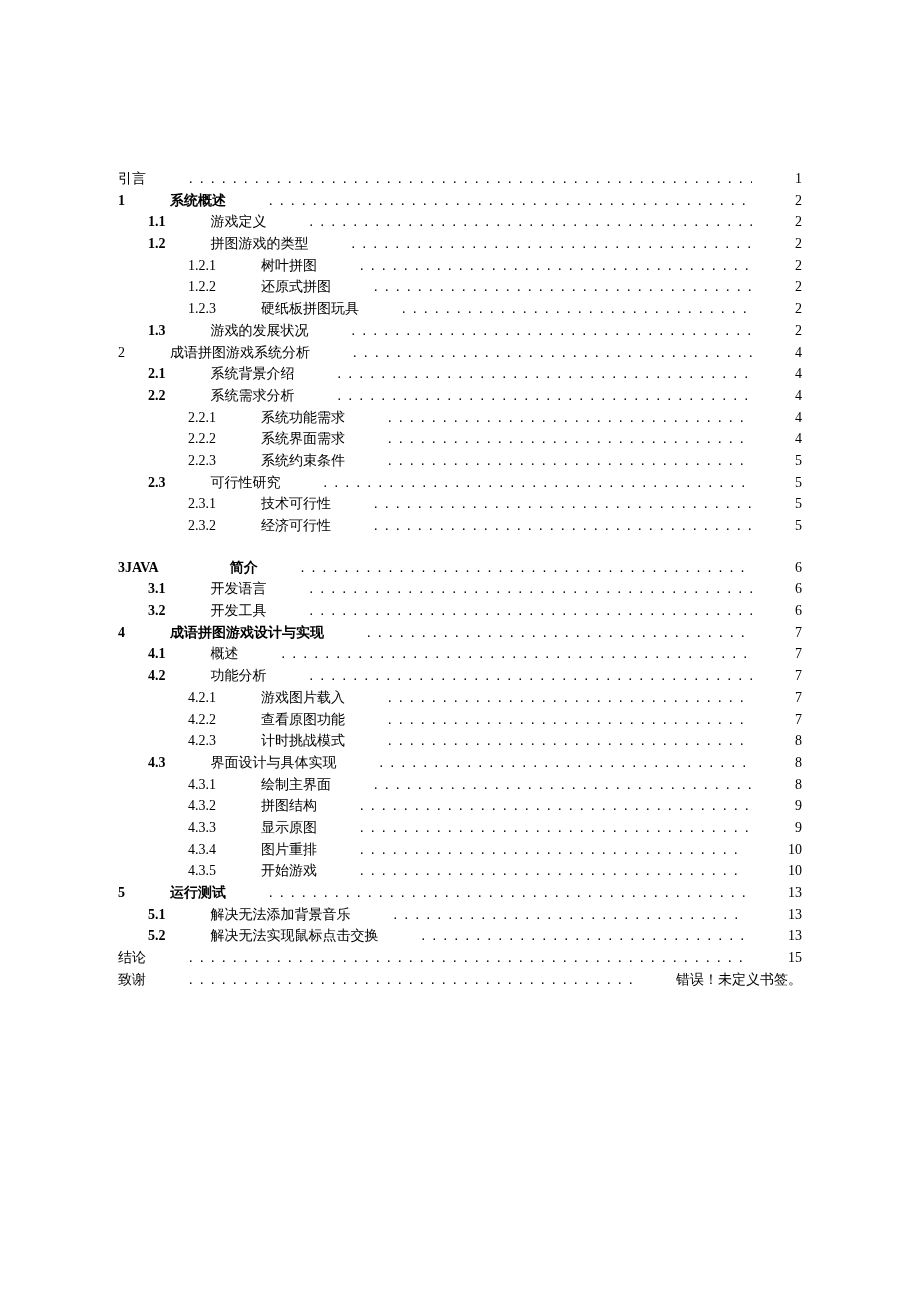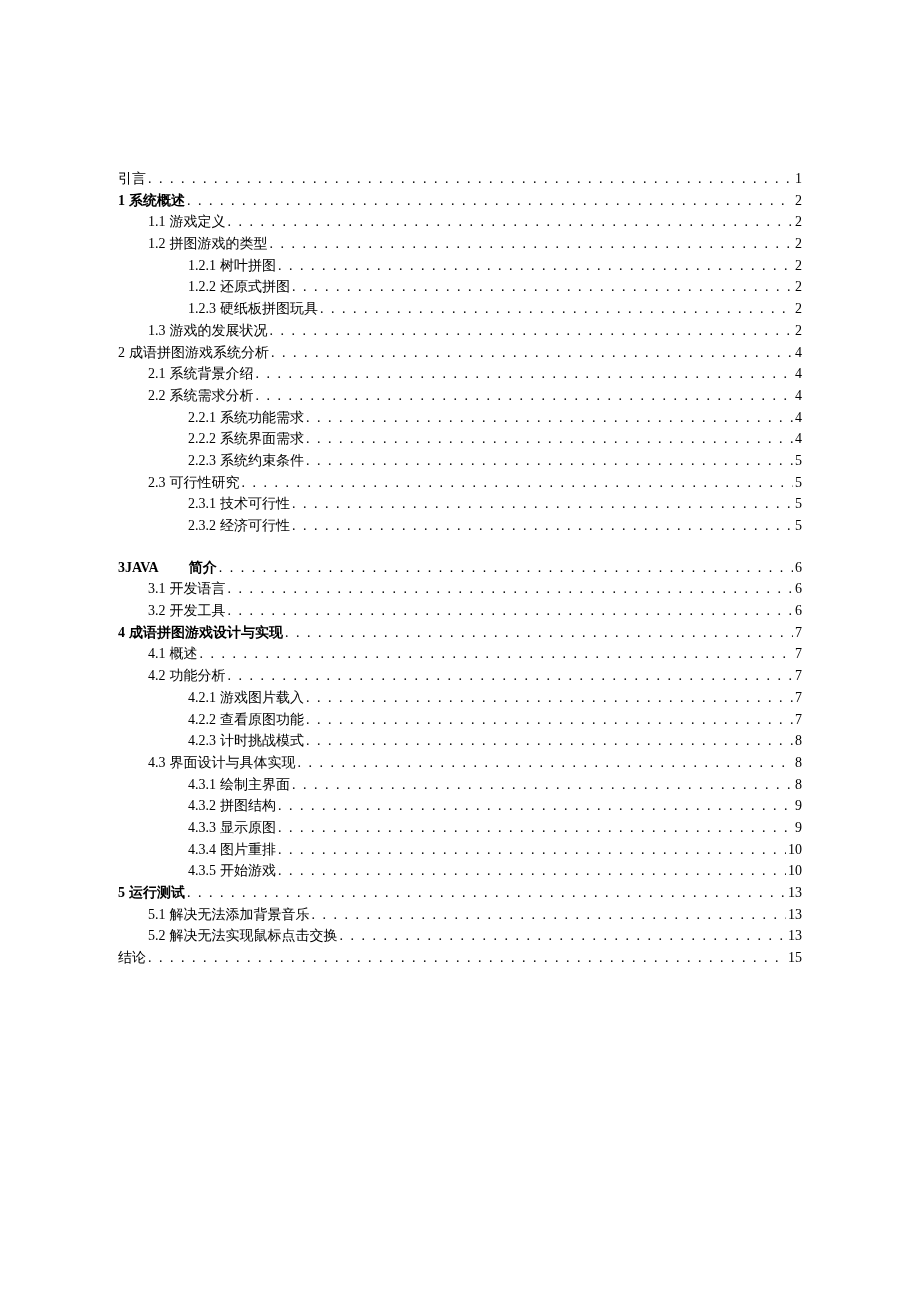--- a/index.html
+++ b/index.html
@@ -13,27 +13,28 @@
     width: 920px;
     min-height: 1301px;
     box-sizing: border-box;
     padding: 168px 118px 0 118px;
   }
   .toc-row {
     display: flex;
     align-items: baseline;
     line-height: 1.55;
     white-space: nowrap;
+    gap: 41px;
   }
   .toc-row.bold .label,
   .toc-row.bold .num {
     font-weight: bold;
   }
   .indent-0 { padding-left: 0; }
-  .indent-1 .num { width: 38px; display:inline-block; }
+  .indent-1 .num { width: 38px; display:inline-block;font-weight:bold; }
   .indent-1 { padding-left: 30px; }
   .indent-2 { padding-left: 70px; text-align: right; }
   .indent-2 .num { width: 50px; display:inline-block; }
   .num { margin-right: 4px; }
   .label { flex: 0 0 auto; }
   .leader {
     flex: 1 1 auto;
     overflow: hidden;
     letter-spacing: 2px;
     color:#000;
@@ -256,14 +257,19 @@
         <span class="num">5.2</span>
         <span class="label">解决无法实现鼠标点击交换</span>
         <span class="leader"></span>
         <span class="pg">13</span>
       </div>
       <div class="toc-row indent-0">
         <span class="label">结论</span>
         <span class="leader"></span>
         <span class="pg">15</span>
       </div>
+      <div class="toc-row indent-0">
+        <span class="label">致谢</span>
+        <span class="leader"></span>
+        <span class="pg">错误！未定义书签。</span>
+      </div>
     </div>
 </div>
 
 </body></html>

